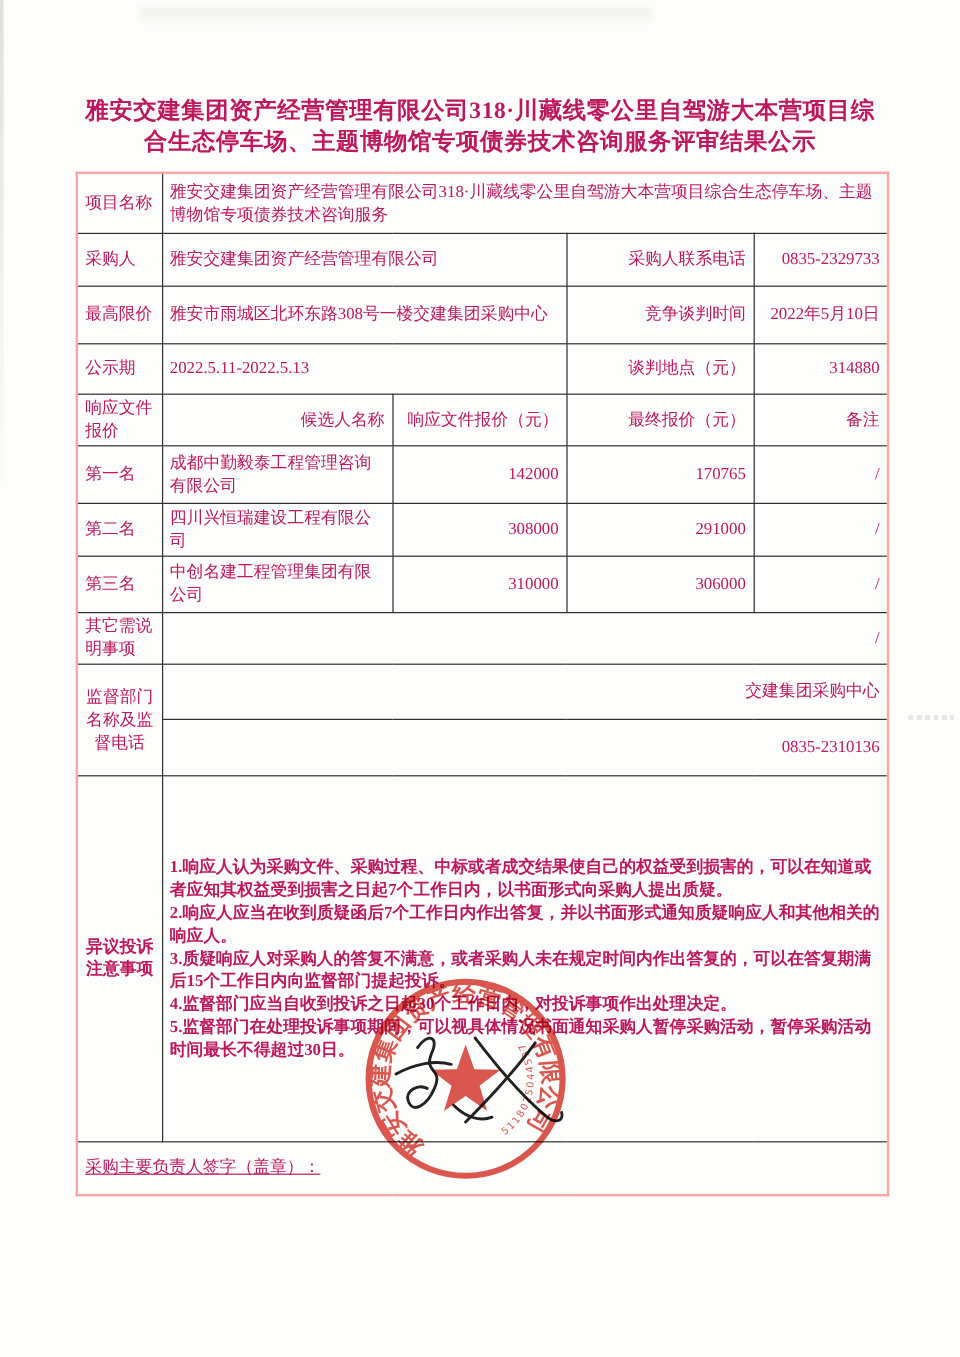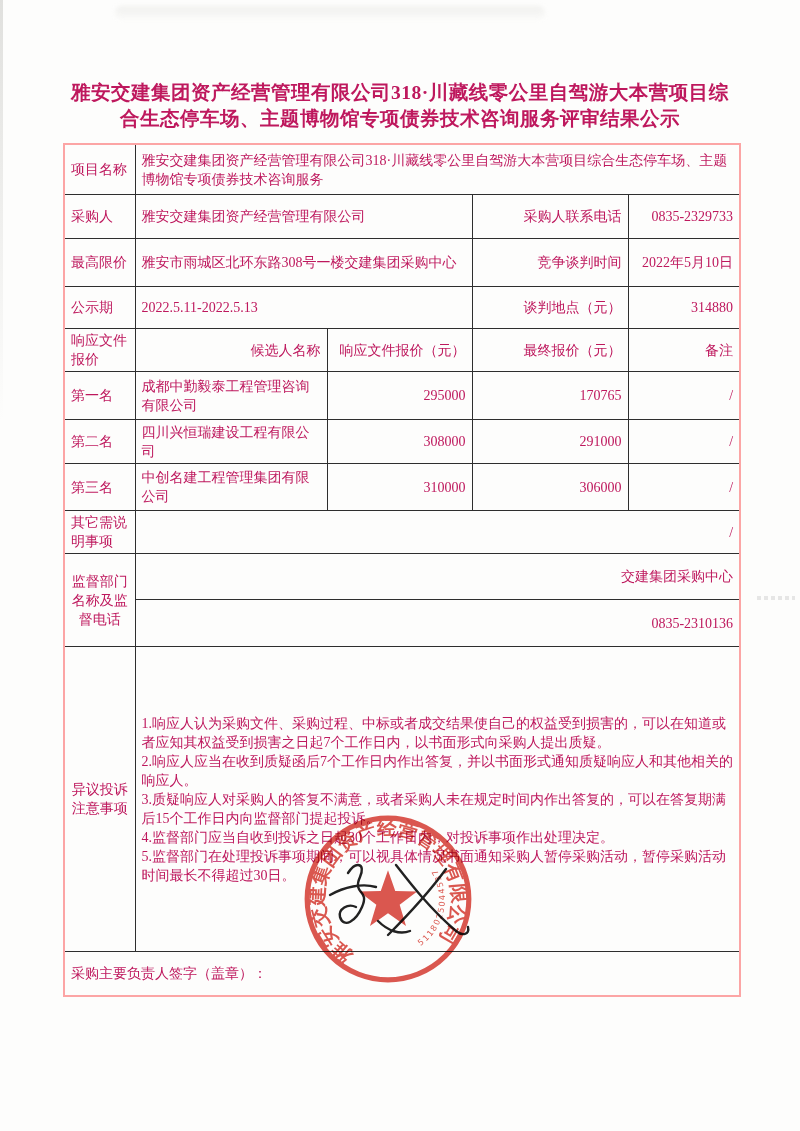--- a/index.html
+++ b/index.html
@@ -20,26 +20,26 @@
     border-collapse:collapse;table-layout:fixed;border:2px solid #fca5a5;
   }
   table.doc td{
     border:1.5px solid #2e2e2e;font-size:14px;vertical-align:middle;
     padding:2px 6px;line-height:19px;word-break:break-all;
   }
   td.lab{padding:2px 5px;}
   td.labc{text-align:center;}
   td.cen{text-align:right;}
   td.obj{padding:6px 10px;line-height:20.5px;}
-  td.sig{padding:2px 8px;}
+  td.sig{padding:2px 8px;text-decoration:underline;}
   tr.r1 td{height:45px;} tr.r2 td{height:39px;} tr.r3 td{height:43px;}
   tr.r4 td{height:37px;font-family:Liberation Serif, serif;} tr.r5 td{height:34px;} tr.r6 td{height:43px;}
   tr.r7 td{height:39px;} tr.r8 td{height:42px;} tr.r9 td{height:38px;}
   tr.r10a td{height:41px;} tr.r10b td{height:42px;padding-left:28px;}
-  tr.r11 td{height:300px;} tr.r12 td{height:39px;}
+  tr.r11 td{height:300px;font-weight:bold;} tr.r12 td{height:39px;}
   .stamp{position:absolute;left:300px;top:811px;width:176px;height:176px;
     opacity:.85;mix-blend-mode:multiply;}
   .signature{position:absolute;left:318px;top:843px;width:175px;height:105px;
     mix-blend-mode:multiply;}
   .artifact{position:absolute;left:757px;top:596px;width:38px;height:4px;opacity:.5;
     background:repeating-linear-gradient(90deg,#cfcfcf 0 4px,rgba(0,0,0,0) 4px 7px);}
 </style>
 </head>
 <body>
 
@@ -84,21 +84,21 @@
     <tr class="r5">
       <td class="lab">响应文件报价</td>
       <td class="cen">候选人名称</td>
       <td class="cen">响应文件报价（元）</td>
       <td class="cen">最终报价（元）</td>
       <td class="cen">备注</td>
     </tr>
     <tr class="r6">
       <td class="lab">第一名</td>
       <td>成都中勤毅泰工程管理咨询有限公司</td>
-      <td class="cen">295000</td>
+      <td class="cen">142000</td>
       <td class="cen">170765</td>
       <td class="cen">/</td>
     </tr>
     <tr class="r7">
       <td class="lab">第二名</td>
       <td>四川兴恒瑞建设工程有限公司</td>
       <td class="cen">308000</td>
       <td class="cen">291000</td>
       <td class="cen">/</td>
     </tr>

